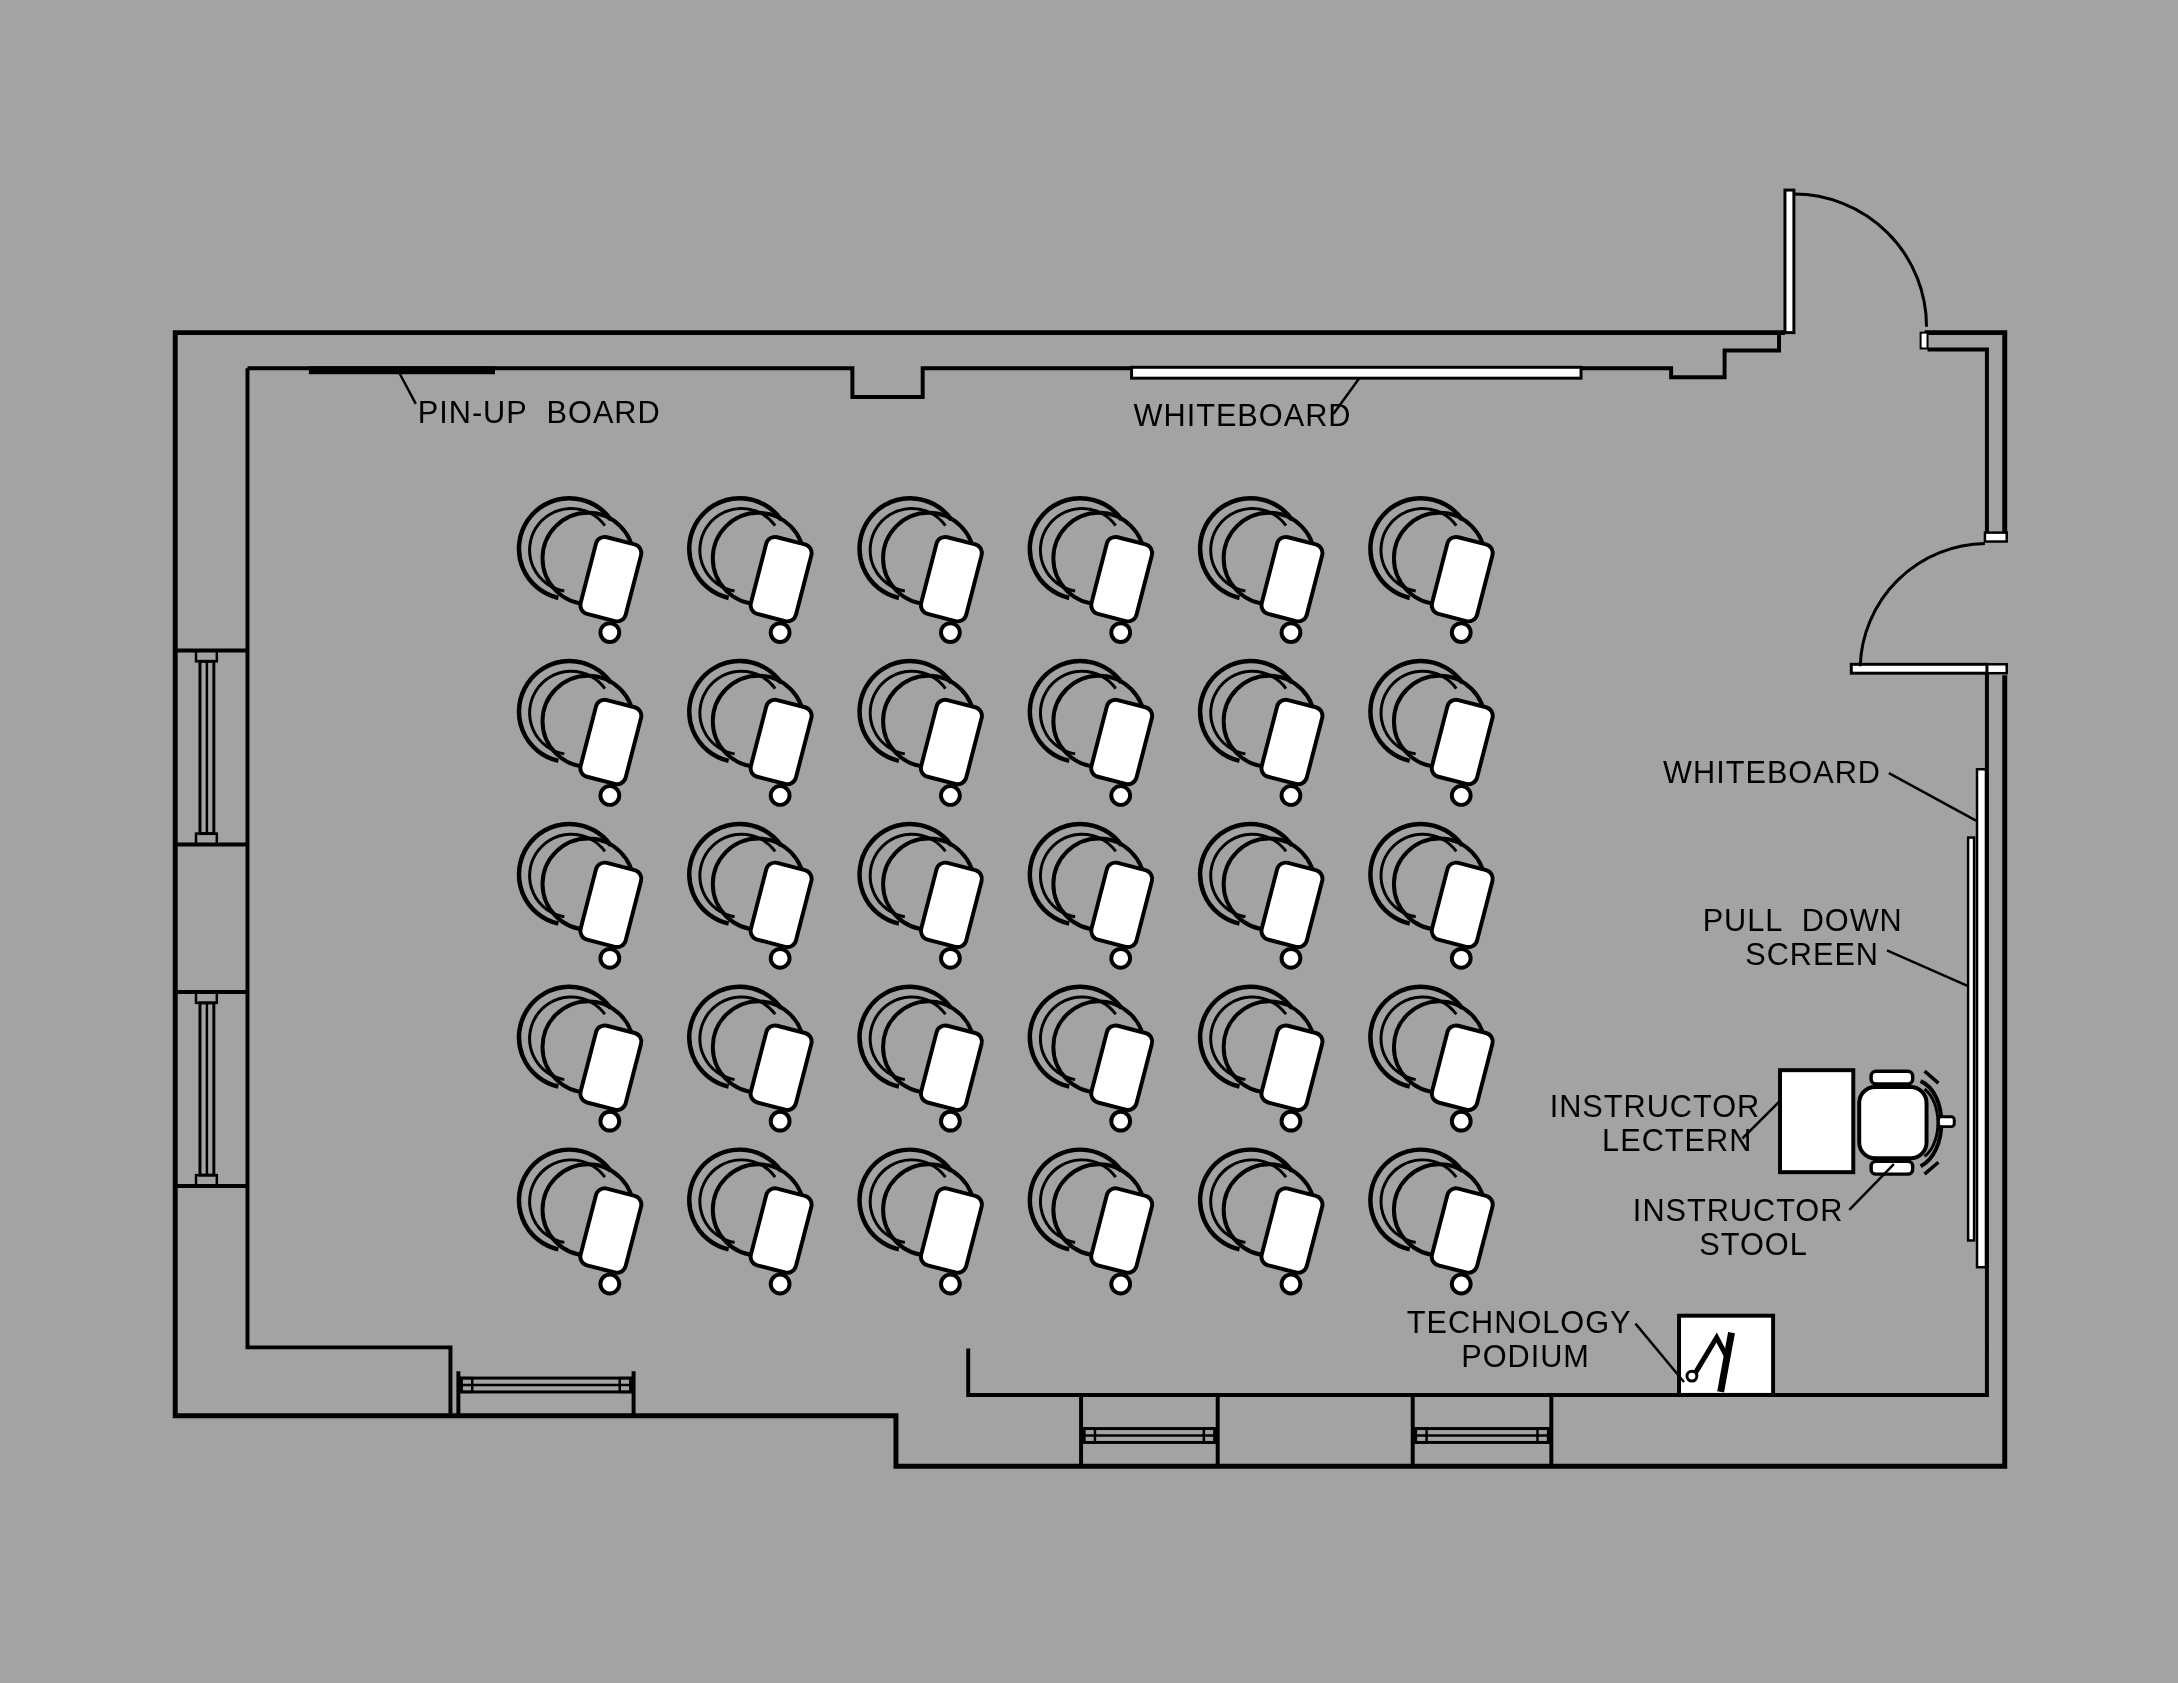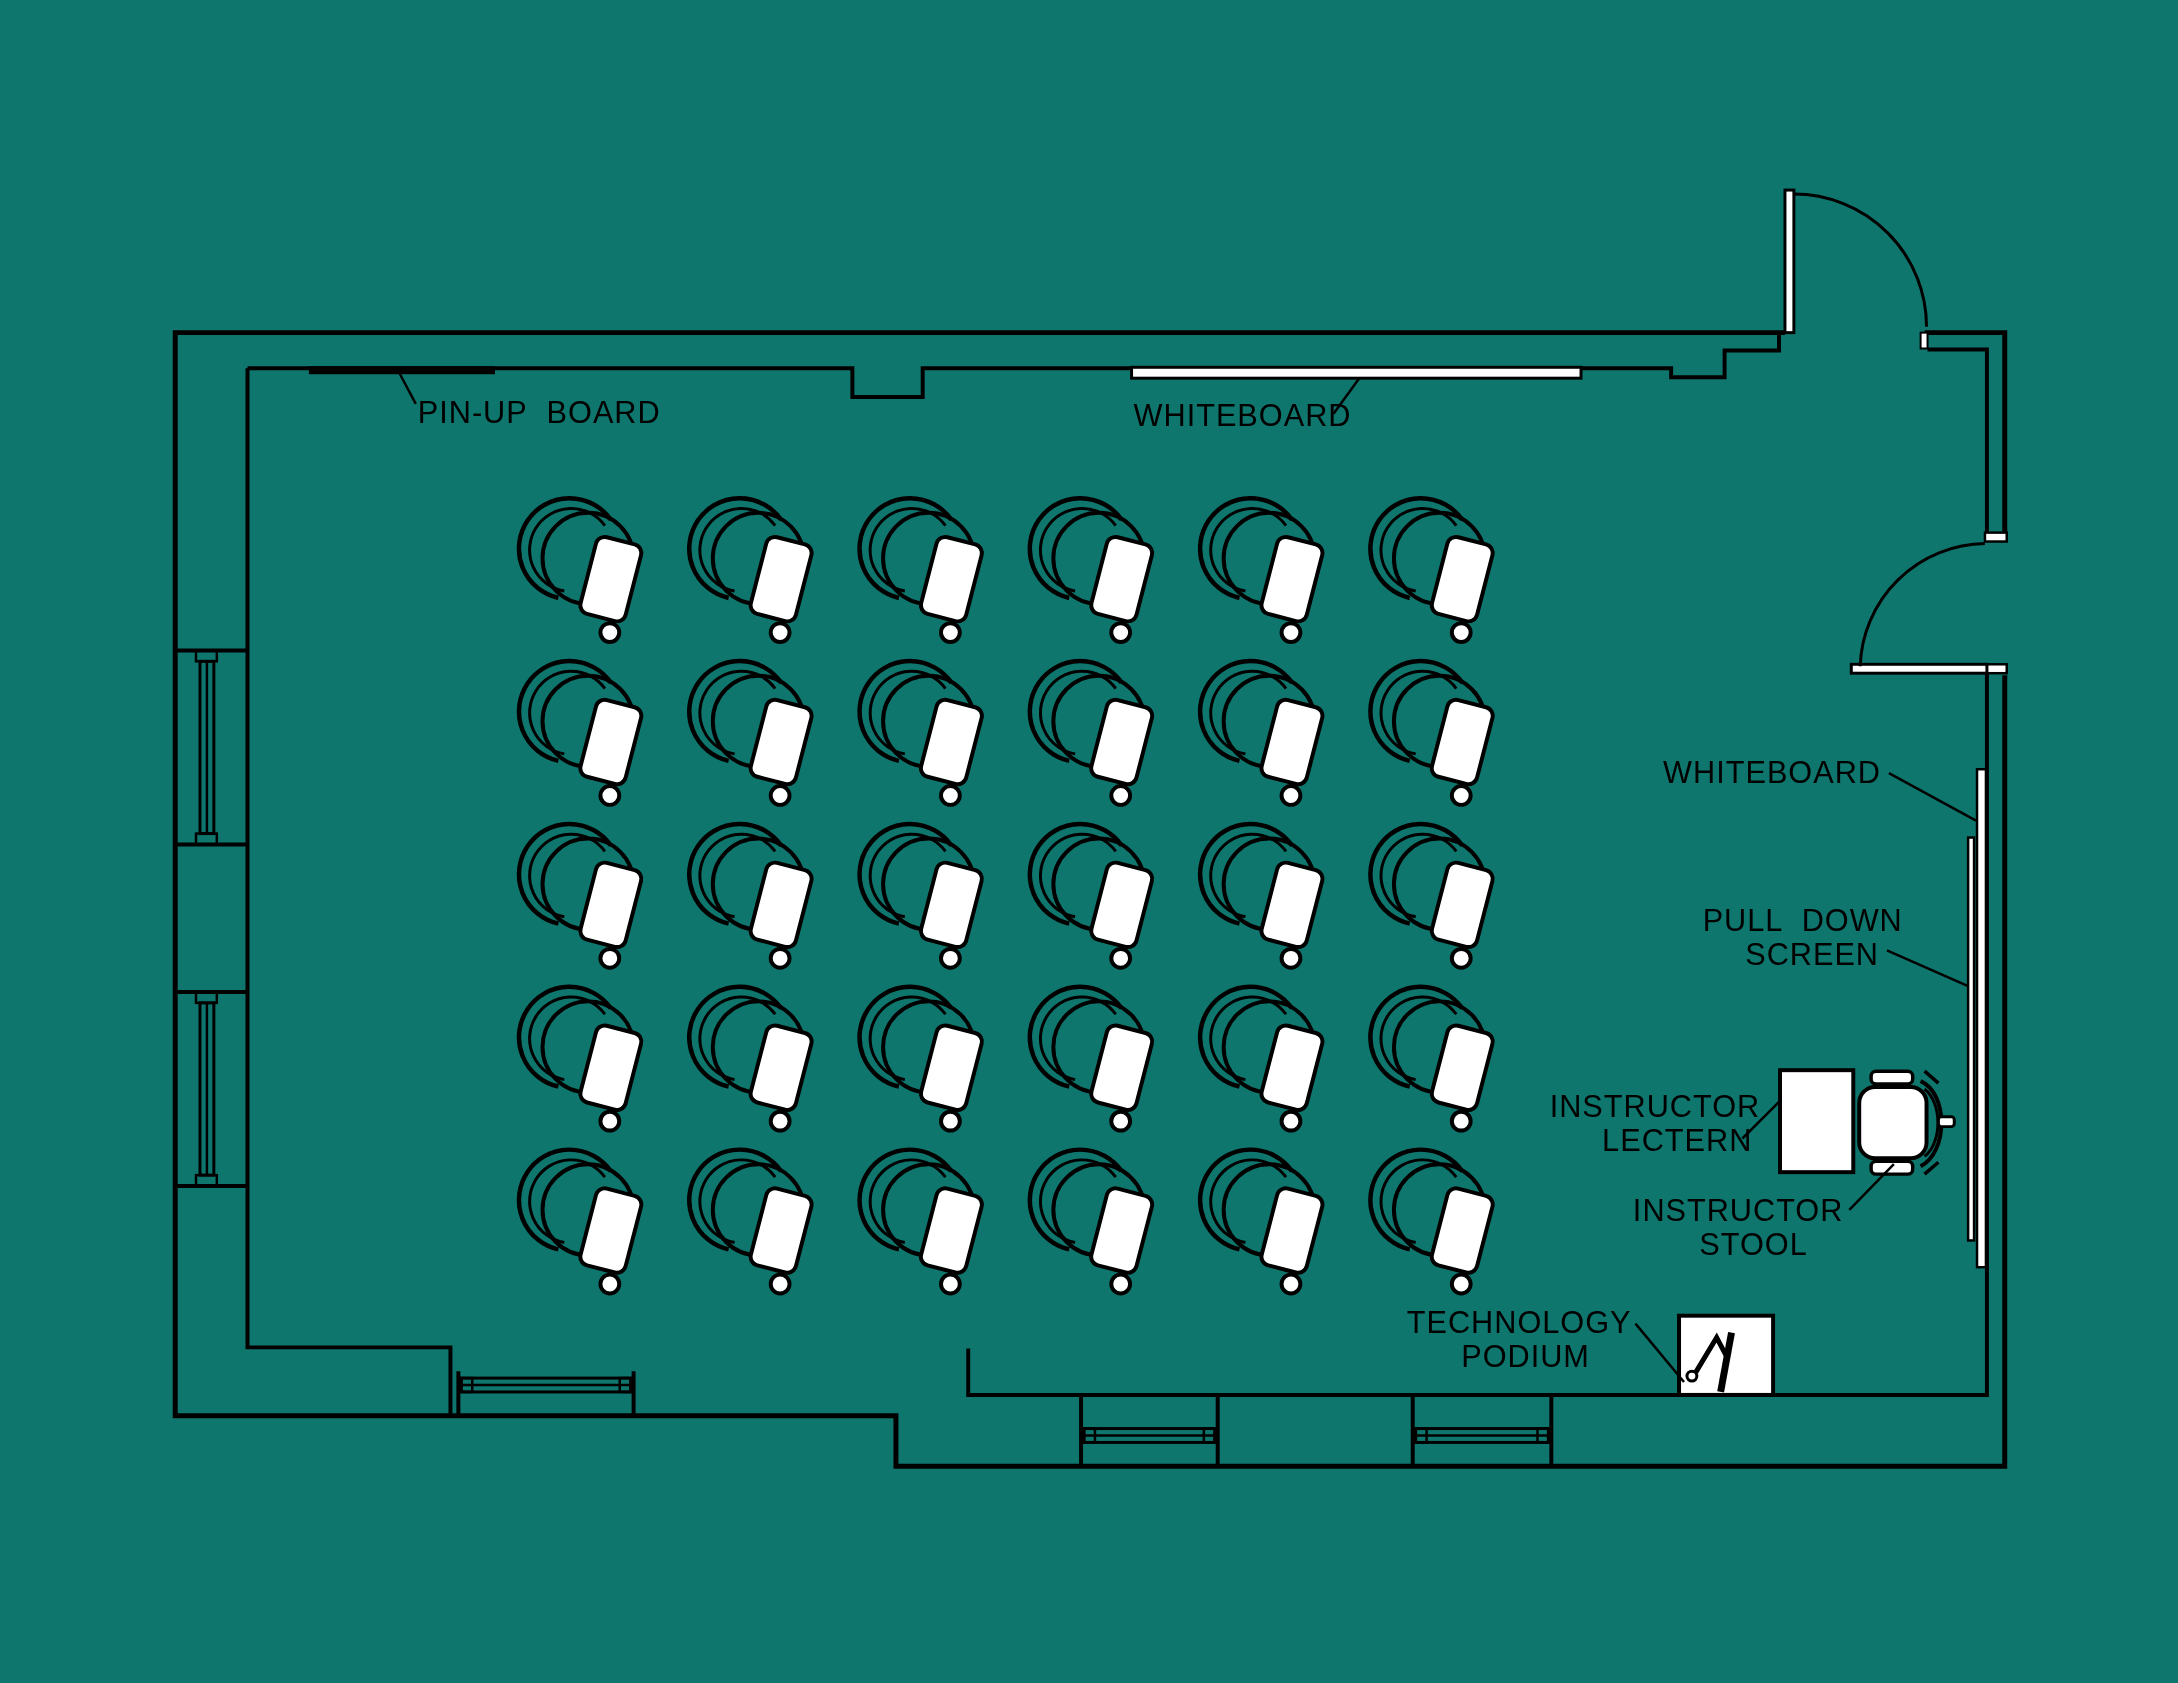--- a/index.html
+++ b/index.html
@@ -1,16 +1,16 @@
 <!DOCTYPE html>
 <html><head>
 <meta charset="utf-8">
 <style>
   html,body{margin:0;padding:0;background:#ffffff;}
-  .page{width:2178px;height:1683px;position:relative;background:#0f766e;}
+  .page{width:2178px;height:1683px;position:relative;background:#a3a3a3;}
   svg{display:block;}
   text{font-family:"Liberation Sans",sans-serif;font-size:31px;letter-spacing:1px;word-spacing:10px;fill:#000;}
 </style>
 </head>
 <body>
 
 <div class="page">
 <svg width="2178" height="1683" viewBox="0 0 2200 1700">
 
   <defs>

